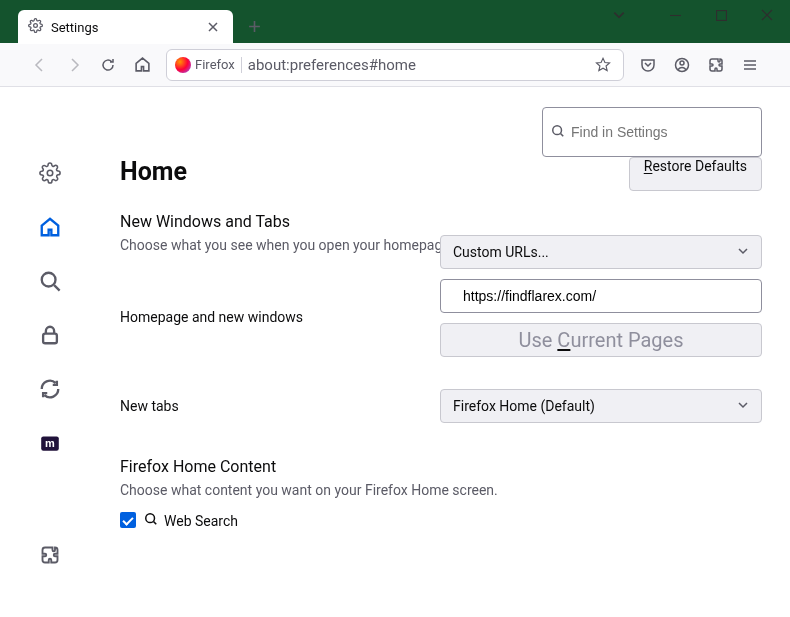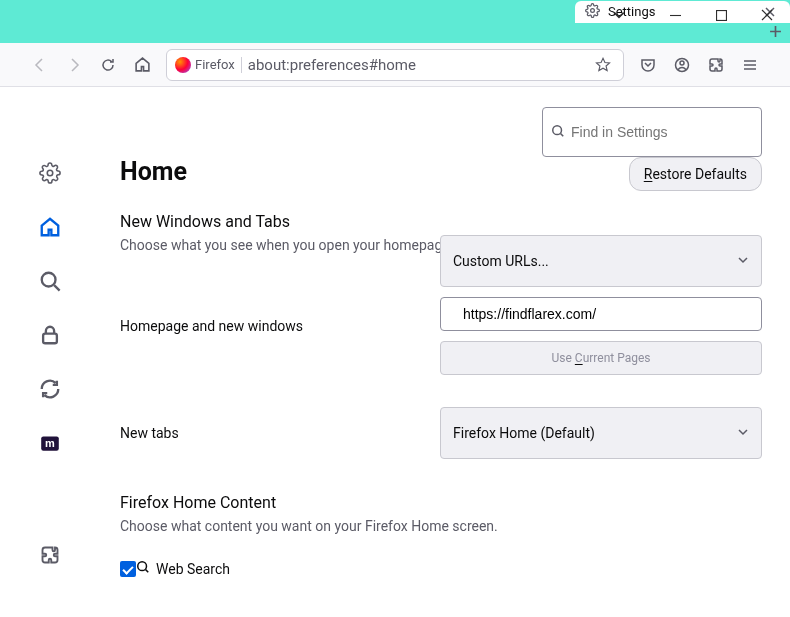--- a/index.html
+++ b/index.html
@@ -9,26 +9,25 @@
       color: #0c0c0d;
       background: #fff;
       width: 790px;
       height: 617px;
       overflow: hidden;
       position: relative;
     }
     
     .titlebar {
       height: 43px;
-      background: #5eead4;
+      background: #14532d;
       display: flex;
       align-items: flex-end;
       padding-left: 18px;
       position: relative;
-      flex-direction: column;
     }
     .tab {
       background: #fff;
       border-radius: 6px 6px 0 0;
       width: 215px;
       height: 34px;
       display: flex;
       align-items: center;
       padding: 0 10px;
       gap: 8px;
@@ -193,24 +192,24 @@
       margin-bottom: 26px;
     }
     .restore-btn {
       position: absolute;
       top: 70px;
       right: 28px;
       border: 1px solid #c8c8cf;
       background: #f0f0f4;
       height: 34px;
       padding: 0 14px;
-      border-radius: 12px;
-      font-size: 14px;
-      display: flex;
-      align-items: center;
+      border-radius: 4px;
+      font-size: 14px;
+      display: flex;
+      align-items: flex-start;
       cursor: pointer;
     }
     h2.section-title {
       font-size: 16px;
       font-weight: 400;
       margin-bottom: 6px;
     }
     .section-desc {
       font-size: 14px;
       color: #5b5b66;
@@ -225,21 +224,21 @@
       width: 320px;
       font-size: 14px;
     }
     .form-control-col {
       flex: 1;
     }
     .select-box {
       background: #f0f0f4;
       border: 1px solid #c8c8cf;
       border-radius: 4px;
-      height: 52px;
+      height: 34px;
       display: flex;
       align-items: center;
       padding: 12px 12px;
       font-size: 14px;
       cursor: pointer;
       position: relative;
     }
     .select-box .chev {
       position: absolute;
       right: 12px;
@@ -260,35 +259,36 @@
       gap: 10px;
       margin-top: 10px;
       justify-content: flex-end;
     }
     .btn {
       flex: 1;
       height: 34px;
       border: 1px solid #c8c8cf;
       background: #f0f0f4;
       border-radius: 4px;
-      font-size: 12px;
+      font-size: 20px;
       display: flex;
       align-items: center;
       justify-content: center;
       cursor: pointer;
     }
     .btn.disabled { color: #8f8f9d; cursor: default; }
     .hr-space { height: 20px; }
     .section2 {
       margin-top: 34px;
     }
     .checkbox-row {
       display: flex;
-      align-items: flex-end;
-      margin-top: 26px;
+      align-items: flex-start;
+      gap: 8px;
+      margin-top: 14px;
     }
     .checkbox {
       width: 16px;
       height: 16px;
       background: #0060df;
       border-radius: 2px;
       position: relative;
     }
     .checkbox::after {
       content: '';

